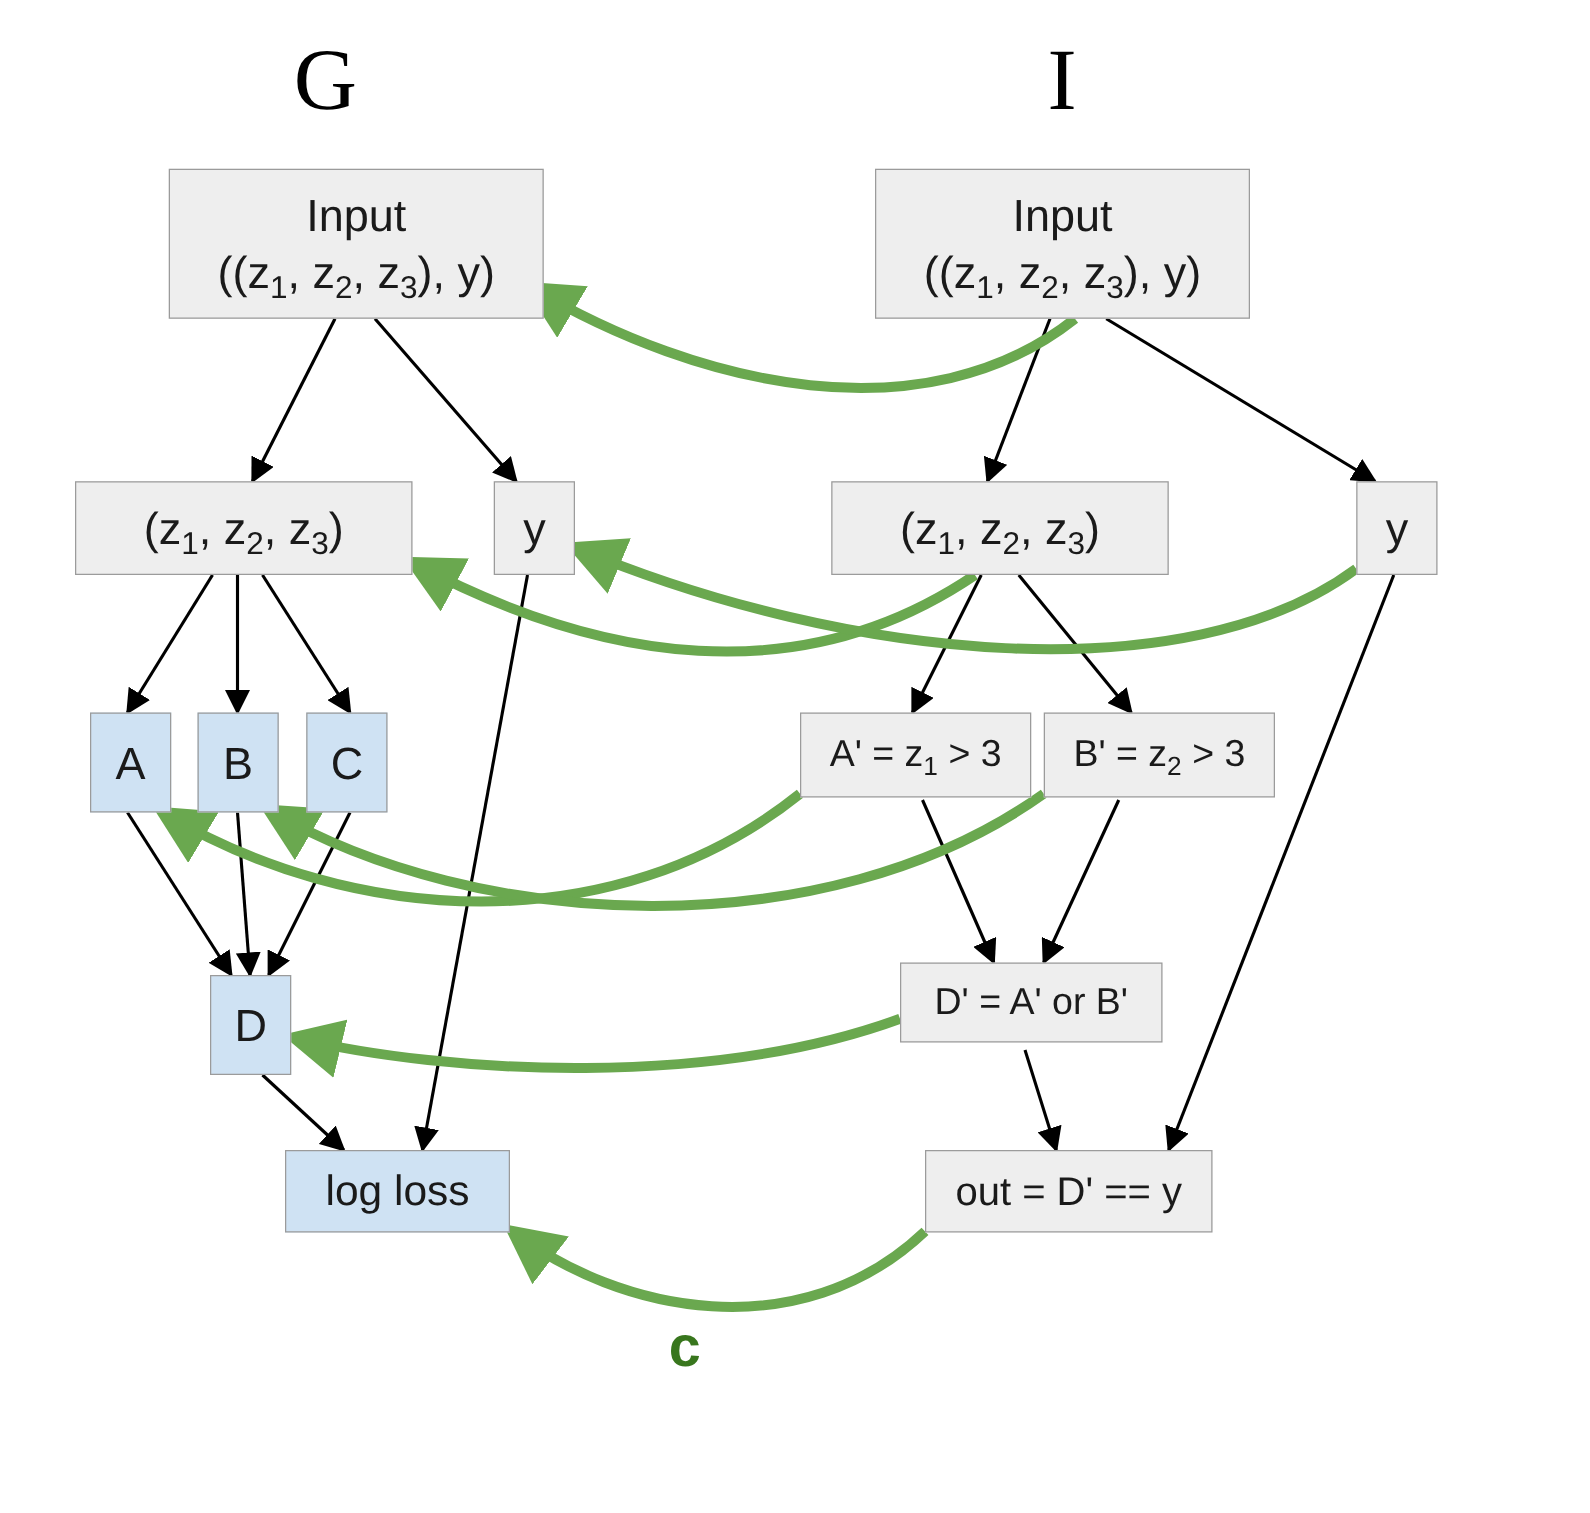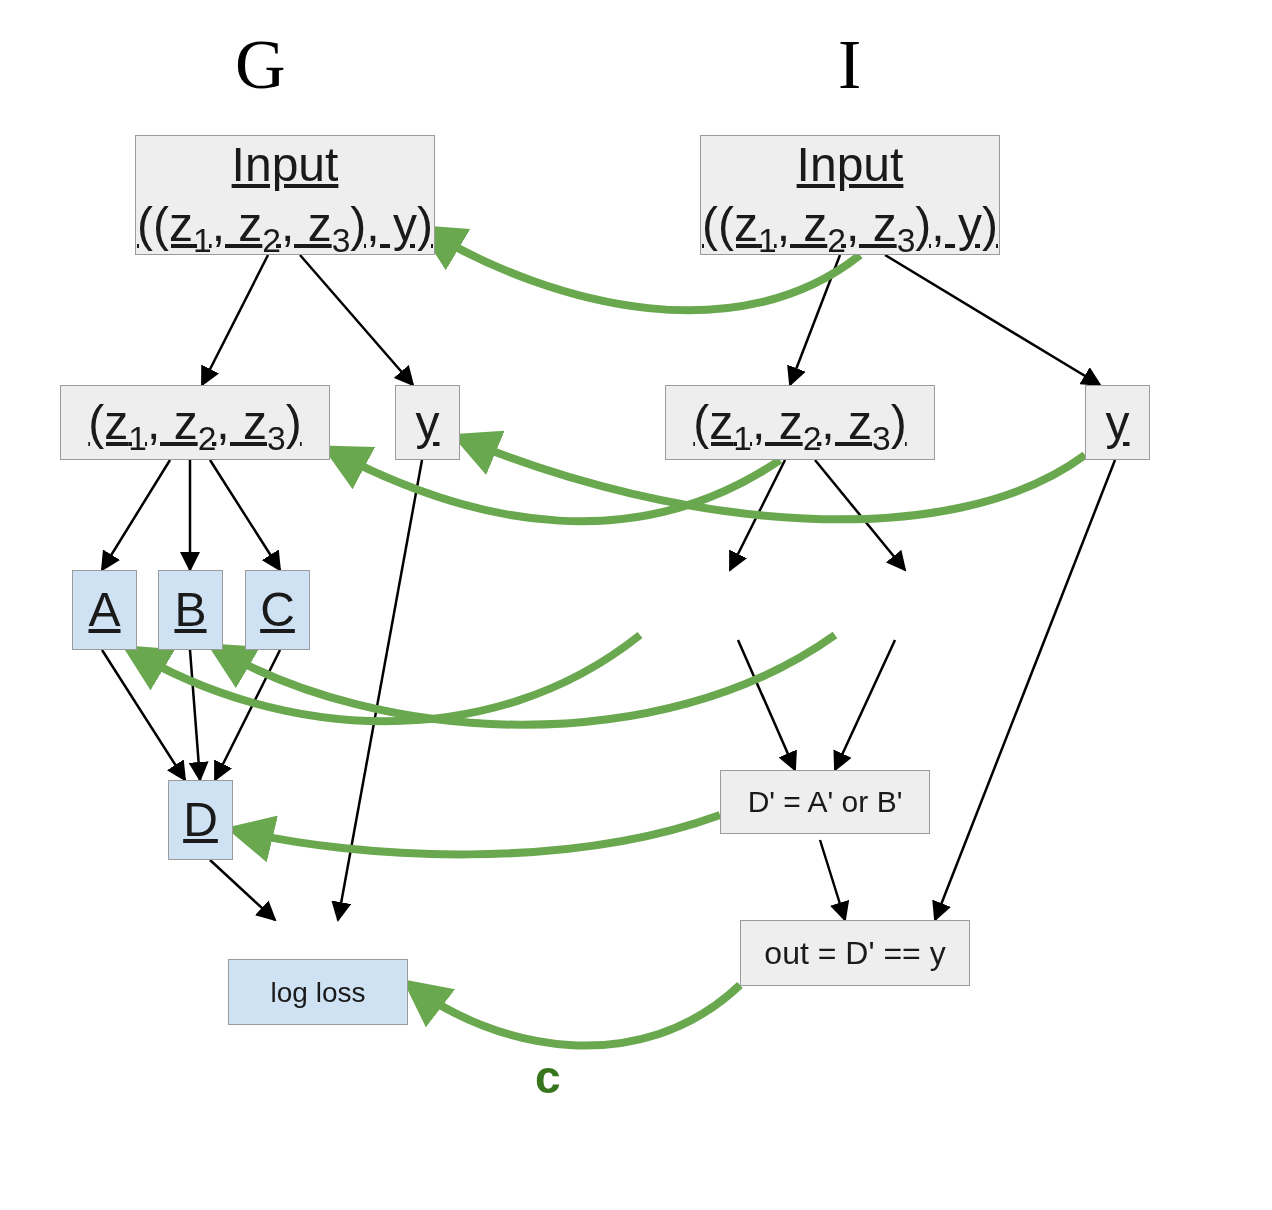--- a/index.html
+++ b/index.html
@@ -40,22 +40,22 @@
     color: #000;
   }
   .corr-label {
     position: absolute;
     font-family: Arial, sans-serif;
     font-size: 46px;
     font-weight: 600;
     color: #38761d;
   }
   sub { font-size: 0.7em; line-height: 0; }
-  .fs40 { font-size: 48px; text-decoration: underline; }
-  .fs36 { font-size: 28px; margin-top: 39px; }
+  .fs40 { font-size: 36px; }
+  .fs36 { font-size: 34px; }
   .fs30 { font-size: 30px; padding: 0 10px; }
   .fs26 { font-size: 32px; padding: 0 10px; }
 </style>
 </head>
 <body>
 <div class="canvas">
 
 <svg class="wires" viewBox="0 0 1272 1210">
   <defs>
     <marker id="arrow-black" viewBox="0 0 10 10" refX="9" refY="5" markerWidth="8" markerHeight="8" orient="auto-start-reverse">
@@ -147,20 +147,26 @@
 
 <div class="node grey fs40" style="left:700px; top:135px; width:300px; height:120px;">
   <span>Input<br>((z<sub>1</sub>, z<sub>2</sub>, z<sub>3</sub>), y)</span>
 </div>
 <div class="node grey fs40" style="left:665px; top:385px; width:270px; height:75px;">
   <span>(z<sub>1</sub>, z<sub>2</sub>, z<sub>3</sub>)</span>
 </div>
 <div class="node grey fs40" style="left:1085px; top:385px; width:65px; height:75px;">
   <span>y</span>
 </div>
+<div class="node grey fs30" style="left:640px; top:570px; width:185px; height:68px;">
+  <span>A' = z<sub>1</sub> &gt; 3</span>
+</div>
+<div class="node grey fs30" style="left:835px; top:570px; width:185px; height:68px;">
+  <span>B' = z<sub>2</sub> &gt; 3</span>
+</div>
 <div class="node grey fs30" style="left:720px; top:770px; width:210px; height:64px;">
   <span>D' = A' or B'</span>
 </div>
 <div class="node grey fs26" style="left:740px; top:920px; width:230px; height:66px;">
   <span>out = D' == y</span>
 </div>
 
 <div class="corr-label" style="left:535px; top:1050px;">c</div>
 
 </div>

